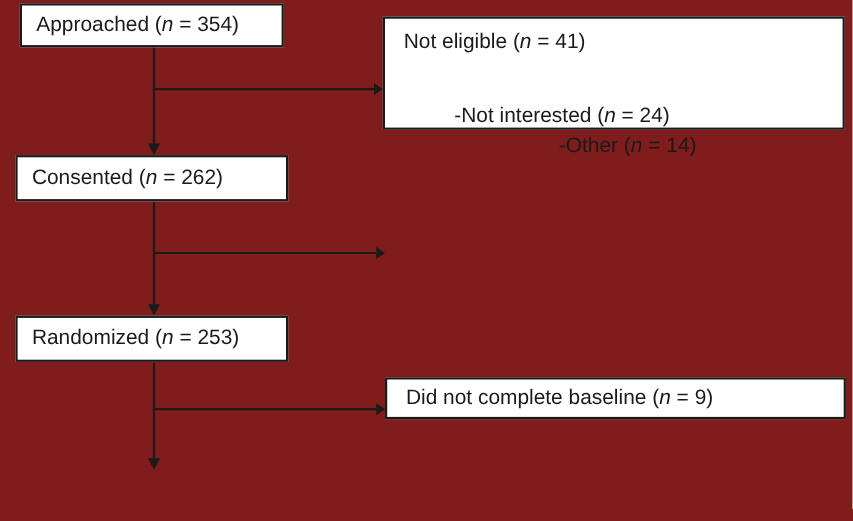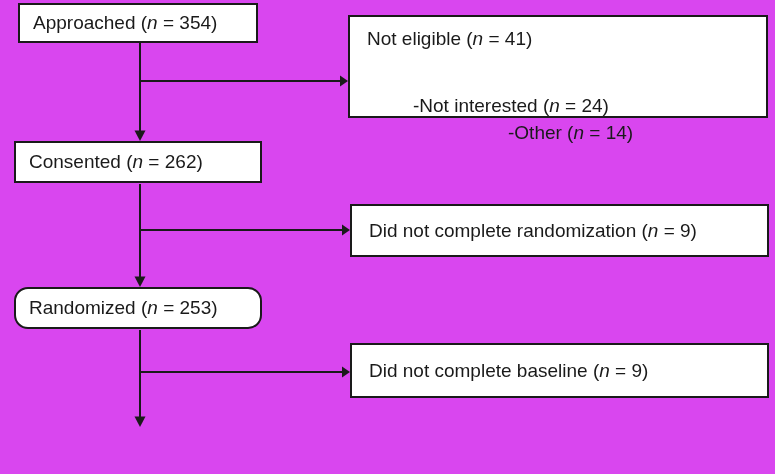--- a/index.html
+++ b/index.html
@@ -1,33 +1,33 @@
 <!DOCTYPE html>
 <html><head>
 <meta charset="utf-8">
 <style>
   html,body{margin:0;padding:0;background:#ffffff;}
   .canvas{
-    position:relative;width:775px;height:474px;background:#d946ef;
+    position:relative;width:775px;height:474px;background:#7f1d1d;
     font-family:"Liberation Sans",sans-serif;font-size:19px;color:#1a1a1a;
     overflow:hidden;
   }
   .connectors{position:absolute;left:0;top:0;z-index:0;}
   .box{
     position:absolute;border:2px solid #1a1a1a;background:#ffffff;
     box-sizing:border-box;display:flex;align-items:center;z-index:1;
     white-space:nowrap;
   }
   .nv{font-style:italic;}
   #b-approached{left:18px;top:3px;width:240px;height:40px;padding-left:13px;}
   #b-r1{left:348px;top:15px;width:420px;height:103px;padding:8px 0 0 17px;display:block;}
   #b-consented{left:14px;top:141px;width:248px;height:42px;padding-left:13px;}
   #b-r2{left:350px;top:204px;width:419px;height:53px;padding-left:17px;}
-  #b-randomized{left:14px;top:287px;width:248px;height:42px;padding-left:13px;border-radius:14px;}
-  #b-r3{left:350px;top:343px;width:419px;height:55px;padding-left:17px;}
+  #b-randomized{left:14px;top:287px;width:248px;height:42px;padding-left:13px;}
+  #b-r3{left:350px;top:343px;width:419px;height:38px;padding-left:17px;}
   #b-included{left:1px;top:427px;width:310px;height:43px;padding-left:11px;}
   .r1line{line-height:27px;}
   .ind1{padding-left:46px;margin-top:40px;}
   .ind2{padding-left:134px;}
   .ind3{padding-left:141px;}
 </style>
 </head>
 <body>
 
 <div class="canvas">
@@ -66,23 +66,20 @@
   <div class="box" id="b-r1">
     <div class="r1line"><span>Not eligible (</span><span class="nv">n</span><span> = 41)</span></div>
     <div class="r1line ind1"><span>-Not interested (</span><span class="nv">n</span><span> = 24)</span></div>
     <div class="r1line ind3"><span>-Other (</span><span class="nv">n</span><span> = 14)</span></div>
   </div>
 
   <div class="box" id="b-consented">
     <span><span>Consented (</span><span class="nv">n</span><span> = 262)</span></span>
   </div>
 
-  <div class="box" id="b-r2">
-    <span><span>Did not complete randomization (</span><span class="nv">n</span><span> = 9)</span></span>
-  </div>
 
   <div class="box" id="b-randomized">
     <span><span>Randomized (</span><span class="nv">n</span><span> = 253)</span></span>
   </div>
 
   <div class="box" id="b-r3">
     <span><span>Did not complete baseline (</span><span class="nv">n</span><span> = 9)</span></span>
   </div>
 
 

